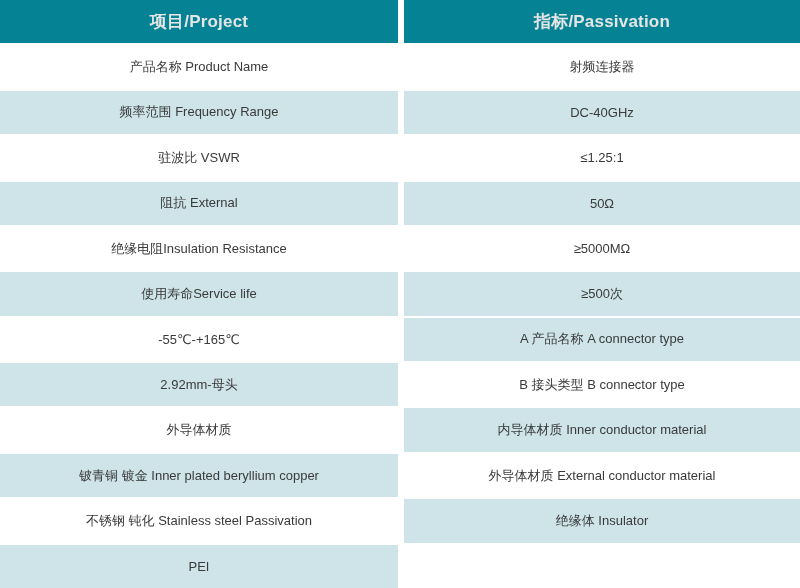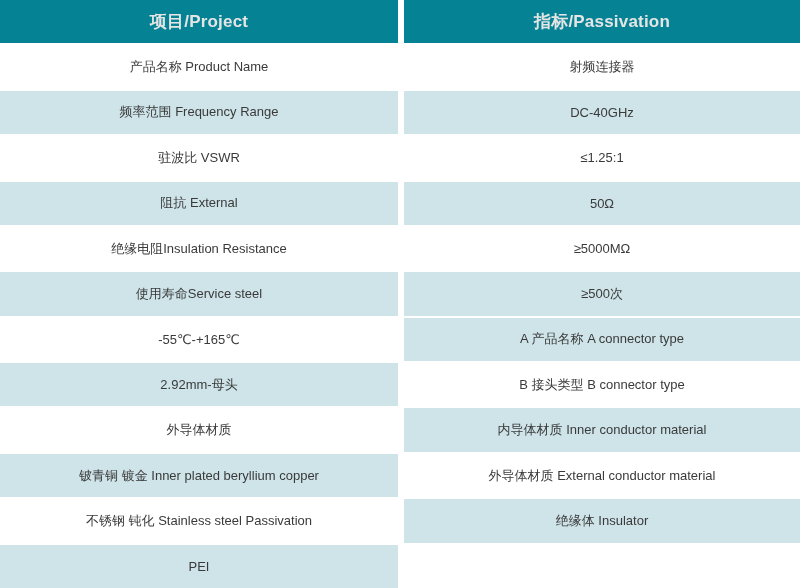--- a/index.html
+++ b/index.html
@@ -51,21 +51,21 @@
 <div class="cell">产品名称 Product Name</div>
     <div class="cell">射频连接器</div>
     <div class="cell alt">频率范围 Frequency Range</div>
     <div class="cell alt">DC-40GHz</div>
     <div class="cell">驻波比 VSWR</div>
     <div class="cell">≤1.25:1</div>
     <div class="cell alt">阻抗 External</div>
     <div class="cell alt">50Ω</div>
     <div class="cell">绝缘电阻Insulation Resistance</div>
     <div class="cell">≥5000MΩ</div>
-    <div class="cell alt">使用寿命Service steel</div>
+    <div class="cell alt">使用寿命Service life</div>
     <div class="cell alt">≥500次</div>
     <div class="cell">-55℃-+165℃</div>
     <div class="cell alt">A 产品名称 A connector type</div>
     <div class="cell alt">2.92mm-母头</div>
     <div class="cell">B 接头类型 B connector type</div>
     <div class="cell">外导体材质</div>
     <div class="cell alt">内导体材质 Inner conductor material</div>
     <div class="cell alt">铍青铜 镀金 Inner plated beryllium copper</div>
     <div class="cell">外导体材质 External conductor material</div>
     <div class="cell">不锈钢 钝化 Stainless steel Passivation</div>

